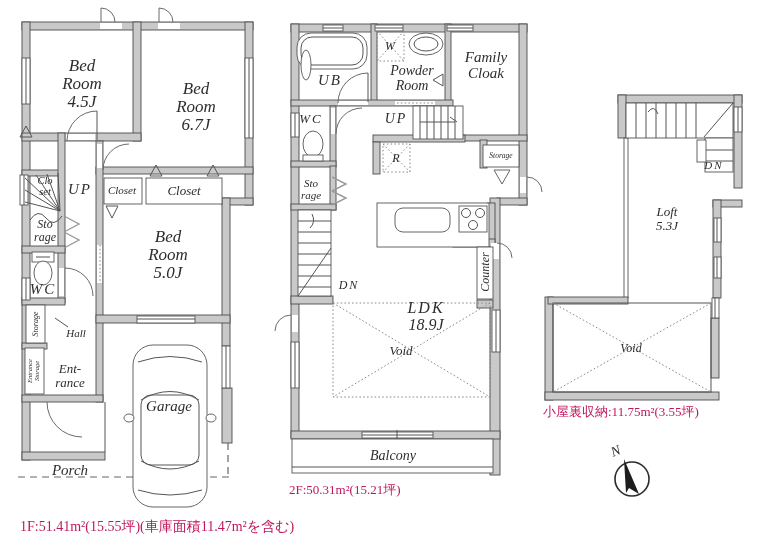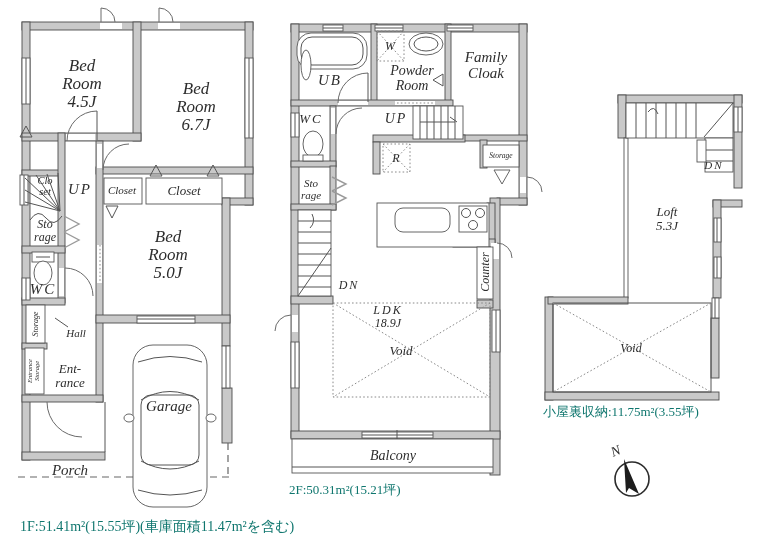--- a/index.html
+++ b/index.html
@@ -4,21 +4,21 @@
 <style>
   html,body{margin:0;padding:0;background:#fff;}
   .canvas{position:relative;width:765px;height:553px;background:#ffffff;overflow:hidden;
           font-family:"Liberation Serif","DejaVu Serif",serif;}
   .canvas svg{position:absolute;left:0;top:0;}
   .lbl{position:absolute;transform:translate(-50%,-50%);font-style:italic;color:#2d2d2d;
        text-align:center;line-height:1.06;white-space:nowrap;}
   .lbl span{display:block;}
   .rot{transform:translate(-50%,-50%) rotate(-90deg);}
   .code{letter-spacing:2px;}
-  .area{position:absolute;font-style:normal;color:#0f766e;white-space:nowrap;text-align:right;}
+  .area{position:absolute;font-style:normal;color:#be185d;white-space:nowrap;text-align:right;}
   
   .w{fill:#c9c9c9;stroke:#4d4d4d;stroke-width:0.9;}
   .t{fill:none;stroke:#555;stroke-width:1;}
   .tw{fill:#ffffff;stroke:#555;stroke-width:0.9;}
   .gap{fill:#ffffff;stroke:none;}
   .arc{fill:none;stroke:#6a6a6a;stroke-width:1;}
   .dash{fill:none;stroke:#666;stroke-width:1.2;stroke-dasharray:7 5;}
   .dot{fill:none;stroke:#8a8a8a;stroke-width:1;stroke-dasharray:1.6 2.2;}
   .fold{fill:none;stroke:#9a9a9a;stroke-width:1.4;}
 </style>
@@ -377,21 +377,21 @@
 <div class="lbl code" style="left:311px;top:119px;font-size:13px;">WC</div>
 <div class="lbl code" style="left:396px;top:119px;font-size:14px;">UP</div>
 <div class="lbl" style="left:396px;top:158px;font-size:12px;">R</div>
 <div class="lbl" style="left:501px;top:156px;font-size:7.5px;">Storage</div>
 <div class="lbl" style="left:311px;top:190px;font-size:11px;">
   <span>Sto</span>
       <span>rage</span>
 </div>
 <div class="lbl code" style="left:349px;top:285px;font-size:12px;">DN</div>
 <div class="lbl rot" style="left:485px;top:272px;font-size:12px;">Counter</div>
-<div class="lbl" style="left:388px;top:317px;font-size:12px;">
+<div class="lbl" style="left:426px;top:317px;font-size:16px;">
   <span class="code">LDK</span>
       <span>18.9J</span>
 </div>
 <div class="lbl" style="left:401px;top:351px;font-size:13px;">Void</div>
 <div class="lbl" style="left:393px;top:456px;font-size:14px;">Balcony</div>
 <div class="area" style="left:289px;top:481px;font-size:13px;">2F:50.31m²(15.21坪)</div>
 
 <div class="lbl code" style="left:714px;top:166px;font-size:11px;">DN</div>
 <div class="lbl" style="left:667px;top:219px;font-size:13px;">
   <span>Loft</span>

